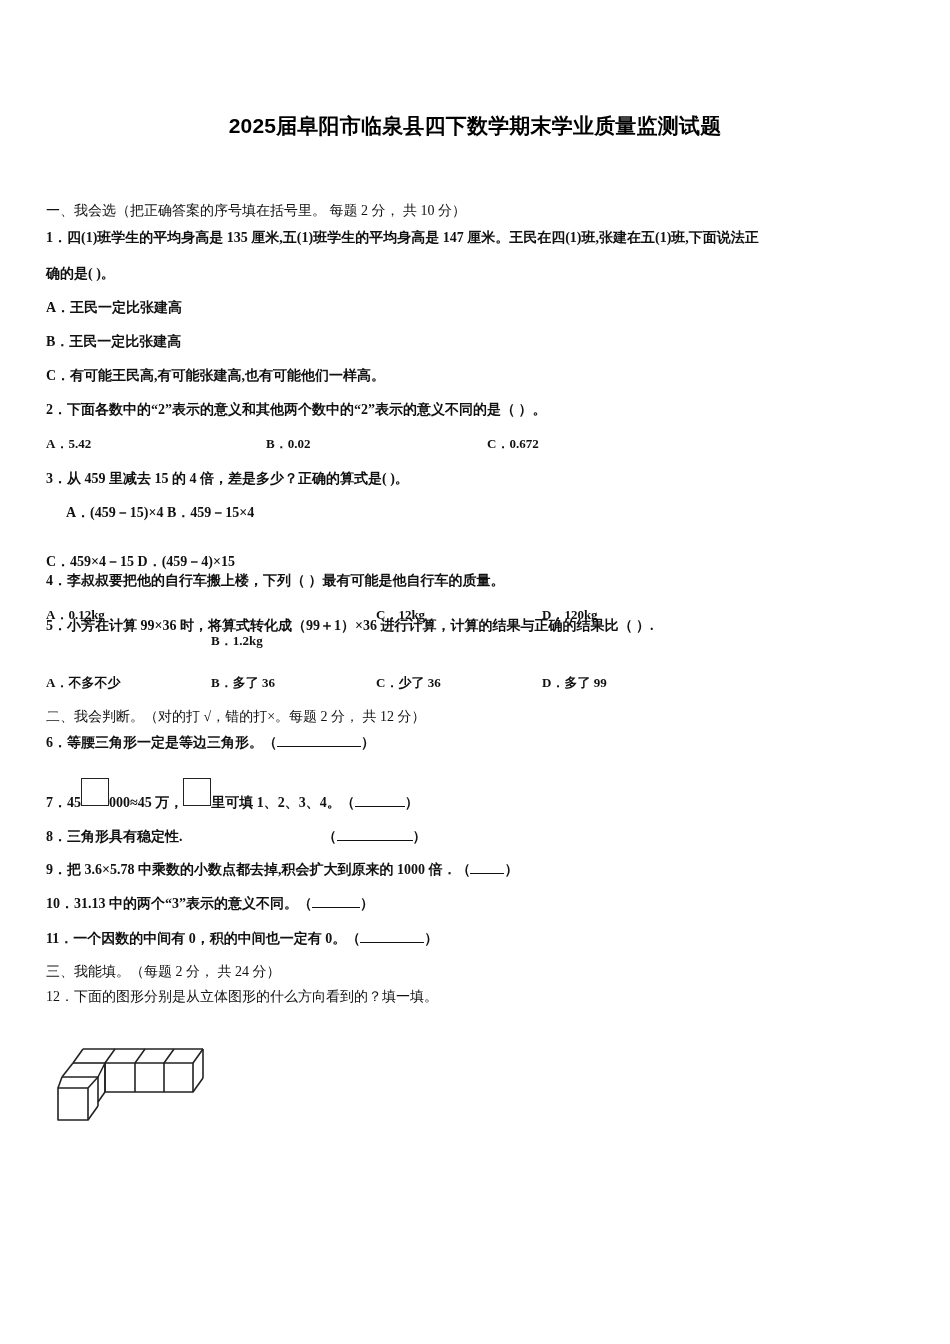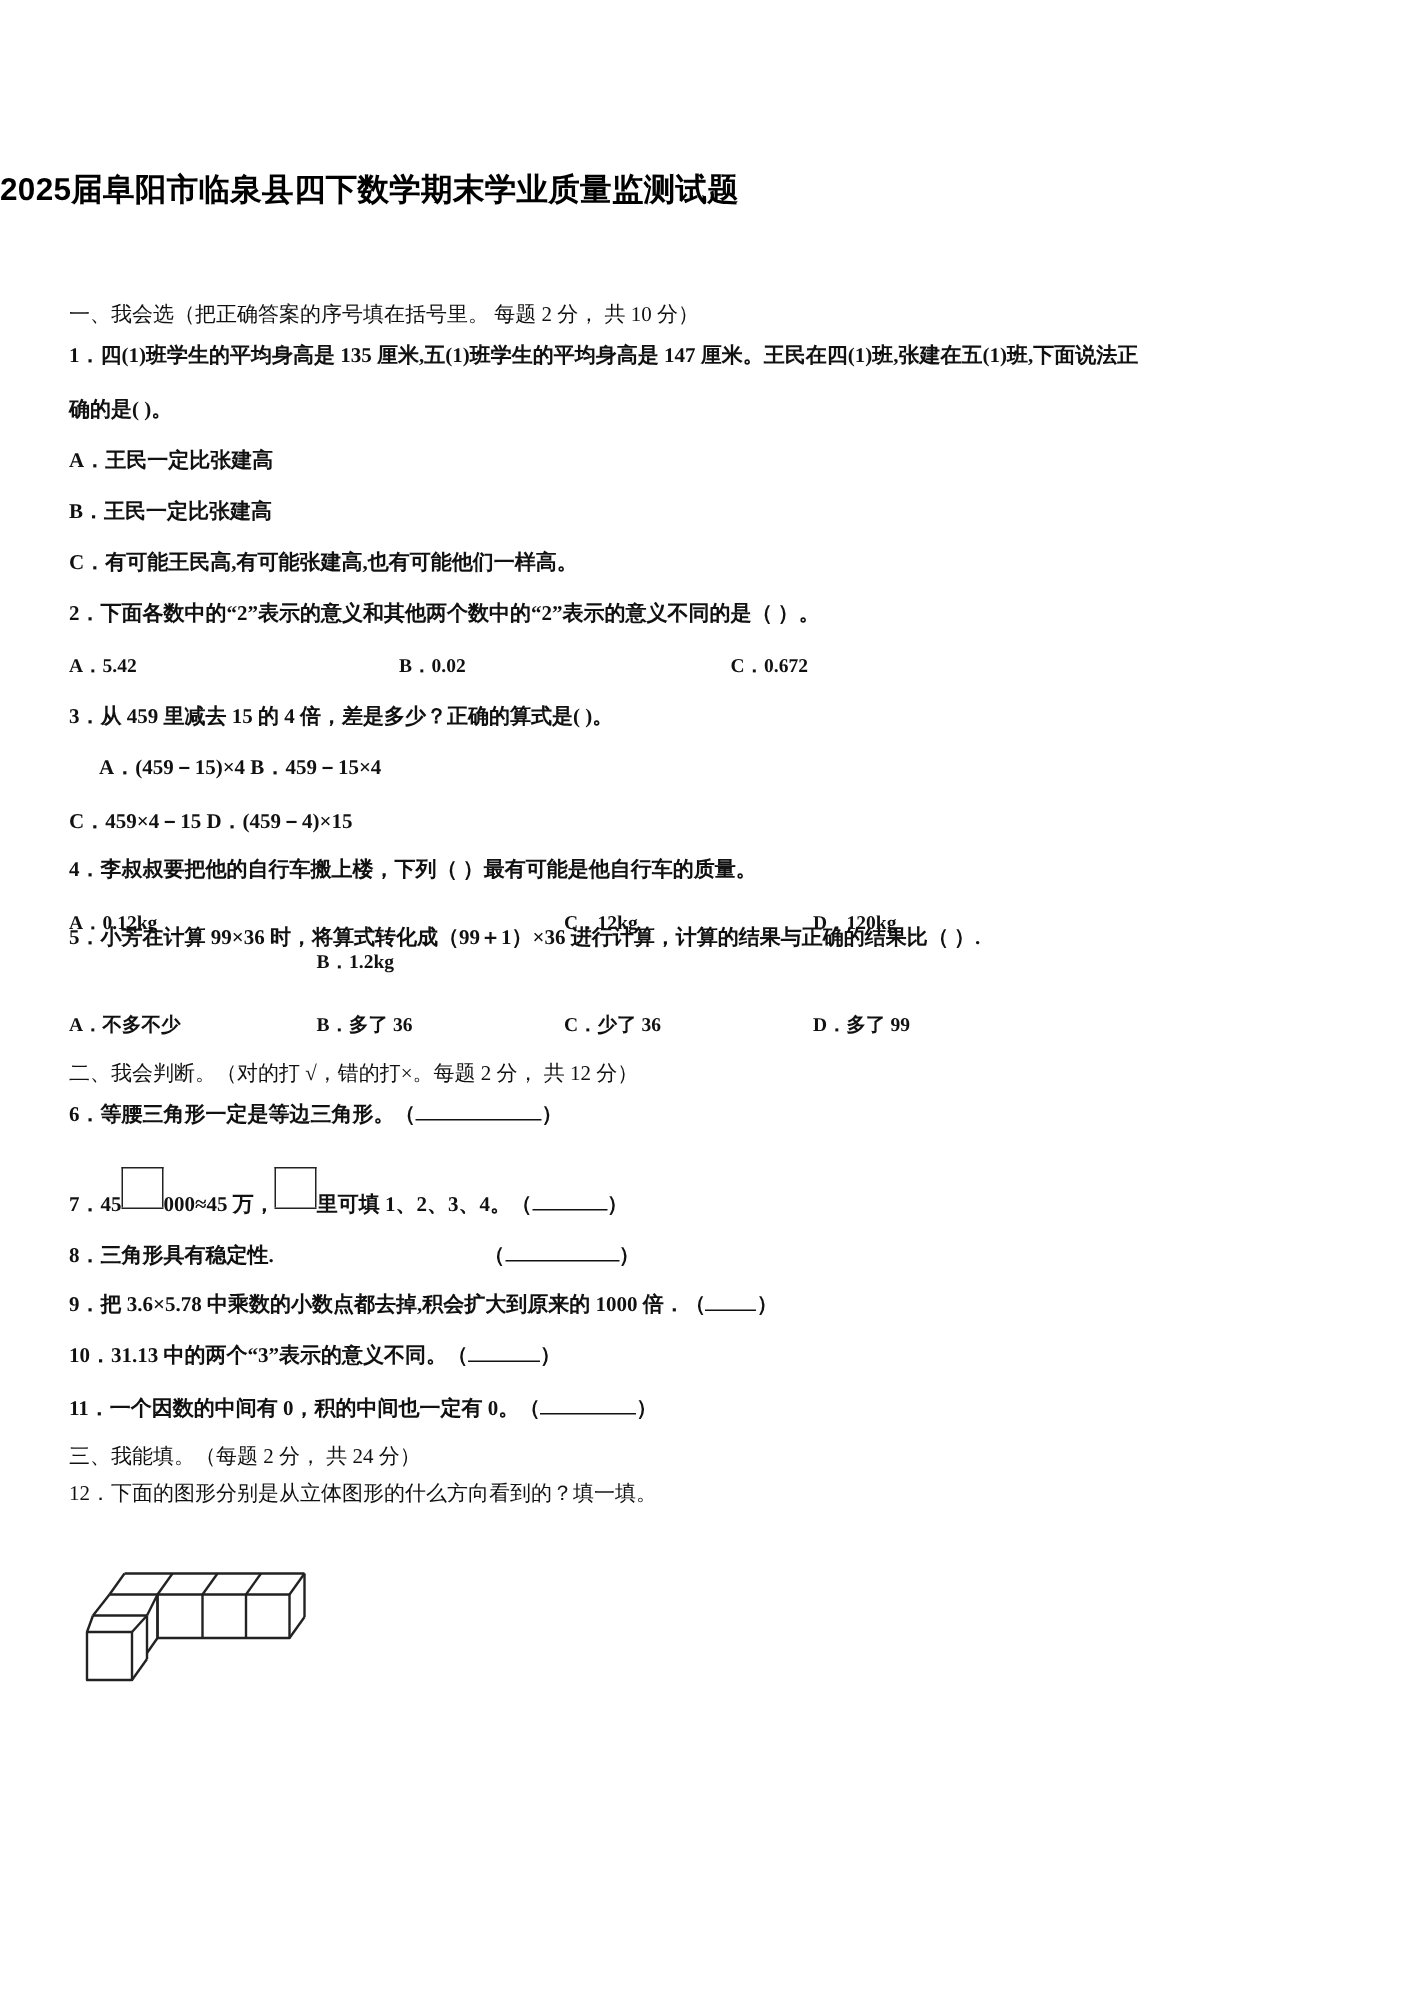--- a/index.html
+++ b/index.html
@@ -1,18 +1,18 @@
 <!DOCTYPE html>
 <html><head>
   <meta charset="utf-8">
   <style>
     html, body { margin: 0; padding: 0; background: #ffffff; }
     body { width: 950px; height: 1344px; position: relative; overflow: hidden;
            font-family: "Liberation Serif", "DejaVu Serif", serif; color: #111; }
-    .title { position: absolute; left: 0; width: 950px; top: 112px; text-align: left;
+    .title { position: absolute; left: 0; width: 950px; top: 112px; text-align: center;
              font-family: "Liberation Sans", "DejaVu Sans", sans-serif; font-weight: bold;
              font-size: 21px; letter-spacing: 0.2px; color: #000; }
     .line { position: absolute; left: 46px; font-size: 14px; white-space: nowrap; line-height: 20px; }
     .b { font-weight: bold; }
     .opt { position: absolute; font-size: 13px; white-space: nowrap; line-height: 20px; }
     .blank { display: inline-block; border-bottom: 1px solid #111; height: 14px; vertical-align: baseline; }
     .sq { display: inline-block; width: 26px; height: 26px; border: 1px solid #222; border-bottom: none;
           vertical-align: 2px; position: relative; }
     .sq::after { content: ""; position: absolute; left: -1px; right: -1px; bottom: -1px; border-bottom: 1px solid #222; }
     .figure { position: absolute; left: 50px; top: 1040px; }
@@ -30,21 +30,21 @@
 <div class="line b" style="top:332px;">B．王民一定比张建高</div>
 <div class="line b" style="top:366px;">C．有可能王民高,有可能张建高,也有可能他们一样高。</div>
 
 <div class="line b" style="top:400px;">2．下面各数中的“2”表示的意义和其他两个数中的“2”表示的意义不同的是（    ）。</div>
 <div class="opt b" style="left:46px; top:434px;">A．5.42</div>
 <div class="opt b" style="left:266px; top:434px;">B．0.02</div>
 <div class="opt b" style="left:487px; top:434px;">C．0.672</div>
 
 <div class="line b" style="top:469px;">3．从 459 里减去 15 的 4 倍，差是多少？正确的算式是(        )。</div>
 <div class="line b" style="top:503px;margin-left:20px;">A．(459－15)×4    B．459－15×4</div>
-<div class="line b" style="top:539px;">C．459×4－15    D．(459－4)×15</div>
+<div class="line b" style="top:552px;">C．459×4－15    D．(459－4)×15</div>
 
 <div class="line b" style="top:571px;">4．李叔叔要把他的自行车搬上楼，下列（    ）最有可能是他自行车的质量。</div>
 <div class="opt b" style="left:46px; top:605px;">A．0.12kg</div>
 <div class="opt b" style="left:211px; top:605px;margin-top:26px;">B．1.2kg</div>
 <div class="opt b" style="left:376px; top:605px;">C．12kg</div>
 <div class="opt b" style="left:542px; top:605px;">D．120kg</div>
 
 <div class="line b" style="top:616px;">5．小芳在计算 99×36 时，将算式转化成（99＋1）×36 进行计算，计算的结果与正确的结果比（                    ）.</div>
 <div class="opt b" style="left:46px; top:673px;">A．不多不少</div>
 <div class="opt b" style="left:211px; top:673px;">B．多了 36</div>

